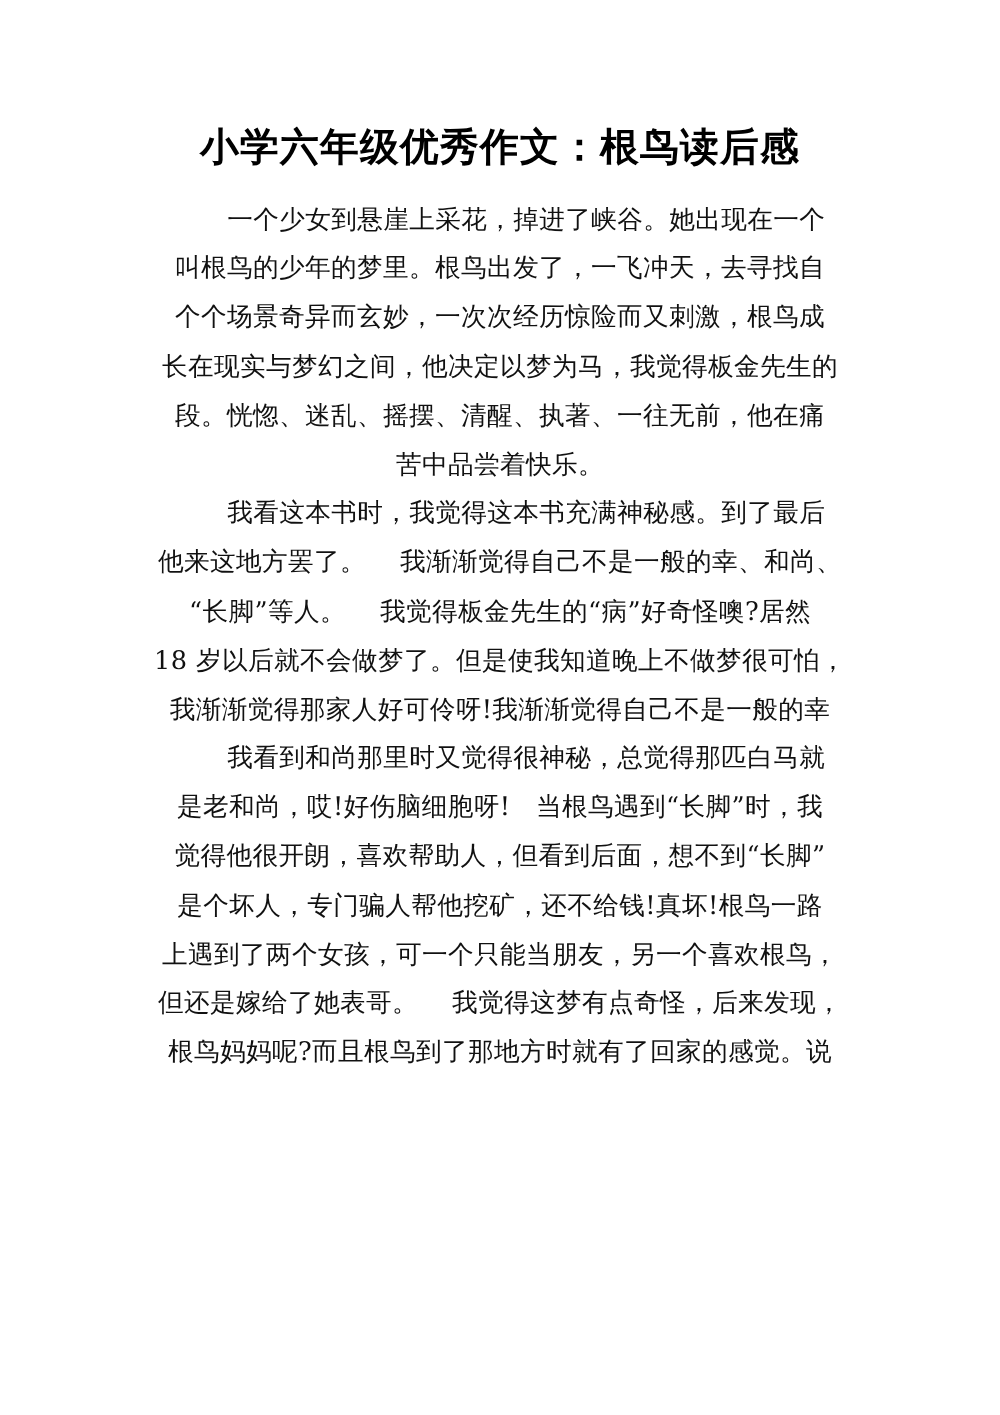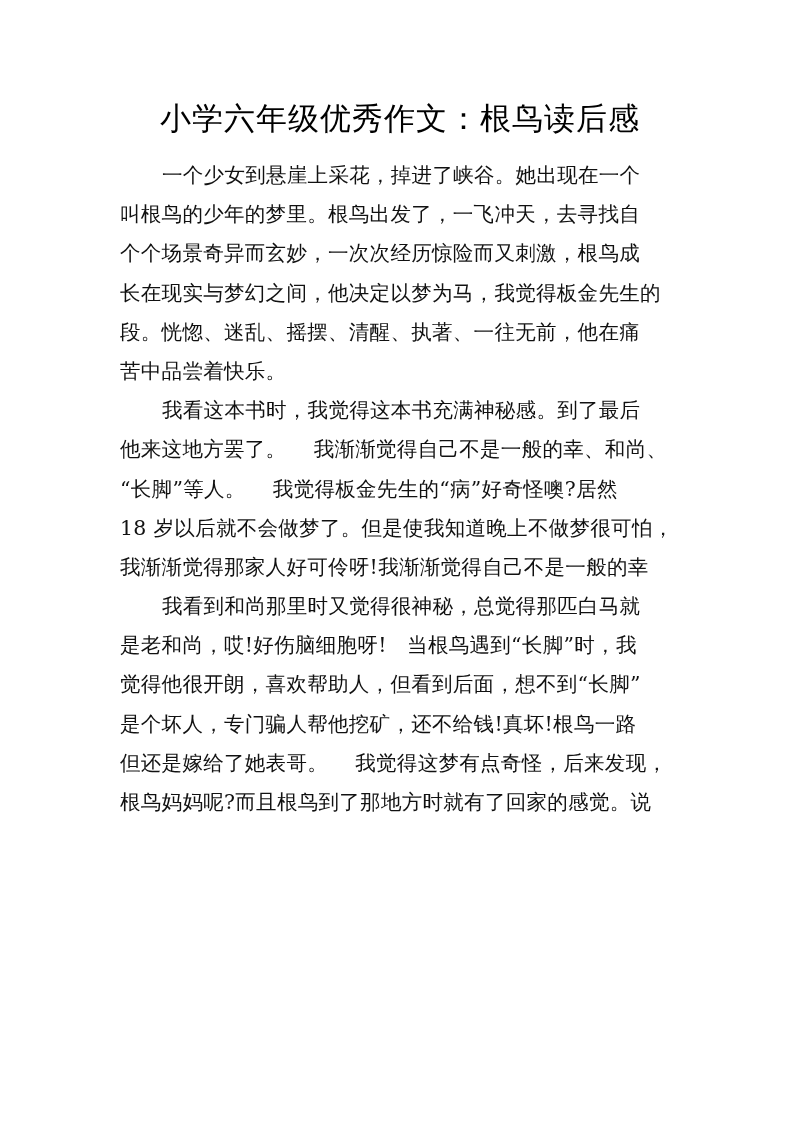--- a/index.html
+++ b/index.html
@@ -27,36 +27,37 @@
       position: absolute;
       top: 96px;
       left: 0;
       width: 800px;
       text-align: center;
       font-family: "DejaVu Sans", "Liberation Sans", sans-serif;
       font-size: 31px;
       line-height: 44px;
       letter-spacing: 1px;
       color: #000000;
-      font-weight: normal;
+      font-weight: bold;
       margin: 0;
     }
     .body-text {
       position: absolute;
       top: 156px;
       left: 120px;
       width: 560px;
     }
     .line {
       display: block;
       height: 39.2px;
       line-height: 39.2px;
       font-size: 20.5px;
       white-space: pre;
       letter-spacing: 0.3px;
+      text-align: center;
     }
     .line.indent {
       padding-left: 42px;
     }
   </style>
 </head>
 <body>
 
 <div class="page">
   <h1 class="doc-title">小学六年级优秀作文：根鸟读后感</h1>
@@ -78,17 +79,18 @@
       <span class="line">“长脚”等人。    我觉得板金先生的“病”好奇怪噢?居然</span>
       <span class="line">18 岁以后就不会做梦了。但是使我知道晚上不做梦很可怕，</span>
       <span class="line">我渐渐觉得那家人好可伶呀!我渐渐觉得自己不是一般的幸</span>
     </div>
 
     <div>
       <span class="line indent">我看到和尚那里时又觉得很神秘，总觉得那匹白马就</span>
       <span class="line">是老和尚，哎!好伤脑细胞呀!   当根鸟遇到“长脚”时，我</span>
       <span class="line">觉得他很开朗，喜欢帮助人，但看到后面，想不到“长脚”</span>
       <span class="line">是个坏人，专门骗人帮他挖矿，还不给钱!真坏!根鸟一路</span>
+      <span class="line">上遇到了两个女孩，可一个只能当朋友，另一个喜欢根鸟，</span>
       <span class="line">但还是嫁给了她表哥。    我觉得这梦有点奇怪，后来发现，</span>
       <span class="line">根鸟妈妈呢?而且根鸟到了那地方时就有了回家的感觉。说</span>
     </div>
   </div>
 </div>
 
 </body></html>

